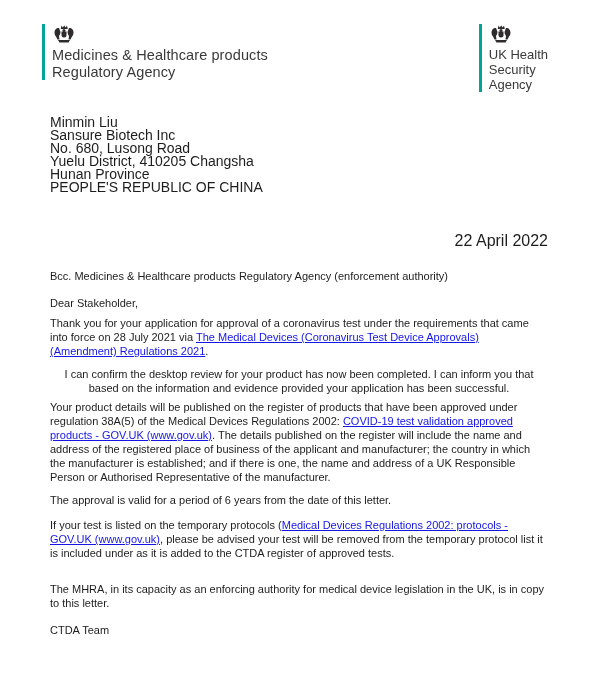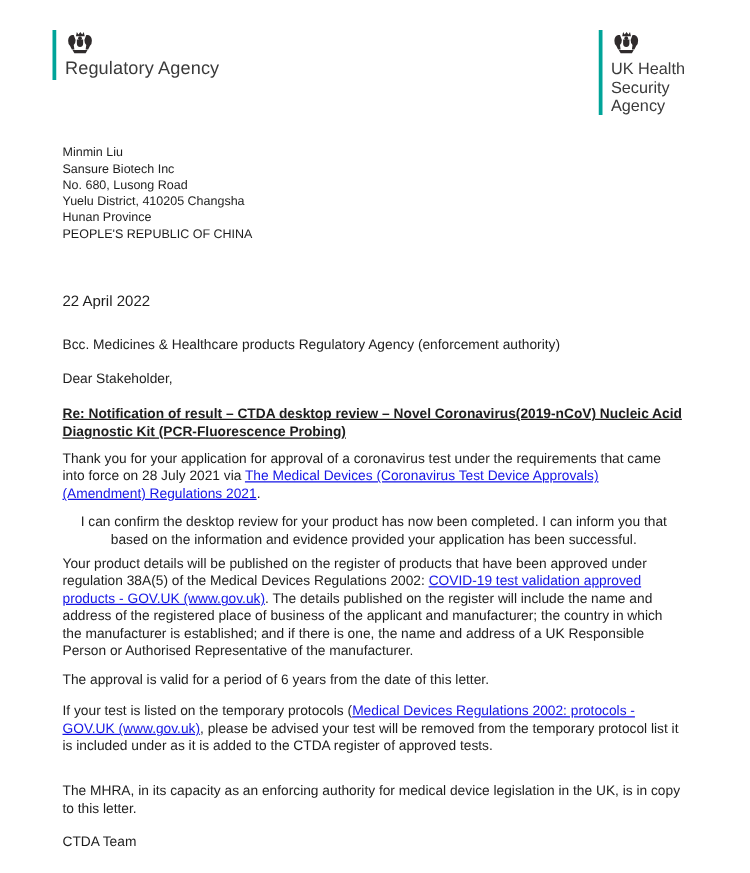--- a/index.html
+++ b/index.html
@@ -15,24 +15,24 @@
 
   
   .header { display: flex; justify-content: space-between; align-items: flex-start; margin-left: -8px; }
   .logo { border-left: 3px solid #00A499; padding-left: 7px; }
   .logo .crest { display: block; margin: 1px 0 3px 1px; }
   .logo-text { color: #3a3a3a; }
   .mhra .logo-text { font-size: 14.5px; line-height: 16.5px; letter-spacing: 0.1px; }
   .ukhsa .logo-text { font-size: 13px; line-height: 15px; }
 
   
-  .address { margin-top: 24px; font-size: 10px; line-height: 13px; }
+  .address { margin-top: 24px; font-size: 14px; line-height: 13px; }
 
   
-  .date-row { margin-top: 40px; text-align: left; font-size: 12px; line-height: 14px; }
+  .date-row { margin-top: 40px; text-align: right; font-size: 16px; line-height: 14px; }
 
   
   p { margin: 0; font-size: 11px; line-height: 14px; }
   .bcc { margin-top: 21px; }
   .salutation { margin-top: 13px; }
   .subject { margin-top: 14px; font-weight: bold; text-decoration: underline; line-height: 15px; }
   .p-thanks { margin-top: 6px; }
   .p-confirm { margin-top: 9px; text-align: center; }
   .p-register { margin-top: 5px; }
   .p-validity { margin-top: 9px; }
@@ -54,20 +54,21 @@
         <g fill="#2f2b2c">
           <path d="M17 1 l2.5 4 3 -4 3 4 2.5 -4 1.5 7 h-14 z"></path>
           <circle cx="22" cy="11" r="3"></circle>
           <path d="M17 13 h10 v7 a5 5 0 0 1 -10 0 z"></path>
           <path d="M9 6 q-6 2 -6 9 q0 6 3 8 l3 6 h4 l-1 -7 q3 -3 3 -8 l-3 -8 z"></path>
           <path d="M35 6 q6 2 6 9 q0 6 -3 8 l-3 6 h-4 l1 -7 q-3 -3 -3 -8 l3 -8 z"></path>
           <path d="M10 30 h24 l-3 5 h-18 z"></path>
         </g>
       </svg>
       <div class="logo-text">
+        <div>Medicines &amp; Healthcare products</div>
         <div>Regulatory Agency</div>
       </div>
     </div>
 
     <div class="logo ukhsa">
       <svg class="crest" width="22" height="19" viewBox="0 0 44 38">
         <g fill="#2f2b2c">
           <path d="M17 1 l2.5 4 3 -4 3 4 2.5 -4 1.5 7 h-14 z"></path>
           <circle cx="22" cy="11" r="3"></circle>
           <path d="M17 13 h10 v7 a5 5 0 0 1 -10 0 z"></path>
@@ -92,21 +93,20 @@
     <div>Hunan Province</div>
     <div>PEOPLE'S REPUBLIC OF CHINA</div>
   </div>
 
   <div class="date-row">22 April 2022</div>
 
   <p class="bcc">Bcc. Medicines &amp; Healthcare products Regulatory Agency (enforcement authority)</p>
 
   <p class="salutation">Dear Stakeholder,</p>
 
-  <p class="subject">Re: Notification of result – CTDA desktop review – Novel Coronavirus(2019-nCoV) Nucleic Acid Diagnostic Kit (PCR-Fluorescence Probing)</p>
 
   <p class="p-thanks"><span>Thank you for your application for approval of a coronavirus test under the requirements that came into force on 28 July 2021 via </span><a class="doc-link">The Medical Devices (Coronavirus Test Device Approvals) (Amendment) Regulations 2021</a><span>.</span></p>
 
   <p class="p-confirm">I can confirm the desktop review for your product has now been completed. I can inform you that based on the information and evidence provided your application has been successful.</p>
 
   <p class="p-register"><span>Your product details will be published on the register of products that have been approved under regulation 38A(5) of the Medical Devices Regulations 2002: </span><a class="doc-link">COVID-19 test validation approved products - GOV.UK (www.gov.uk)</a><span>. The details published on the register will include the name and address of the registered place of business of the applicant and manufacturer; the country in which the manufacturer is established; and if there is one, the name and address of a UK Responsible Person or Authorised Representative of the manufacturer.</span></p>
 
   <p class="p-validity">The approval is valid for a period of 6 years from the date of this letter.</p>
 
   <p class="p-protocols"><span>If your test is listed on the temporary protocols (</span><a class="doc-link">Medical Devices Regulations 2002: protocols - GOV.UK (www.gov.uk)</a><span>, please be advised your test will be removed from the temporary protocol list it is included under as it is added to the CTDA register of approved tests.</span></p>

